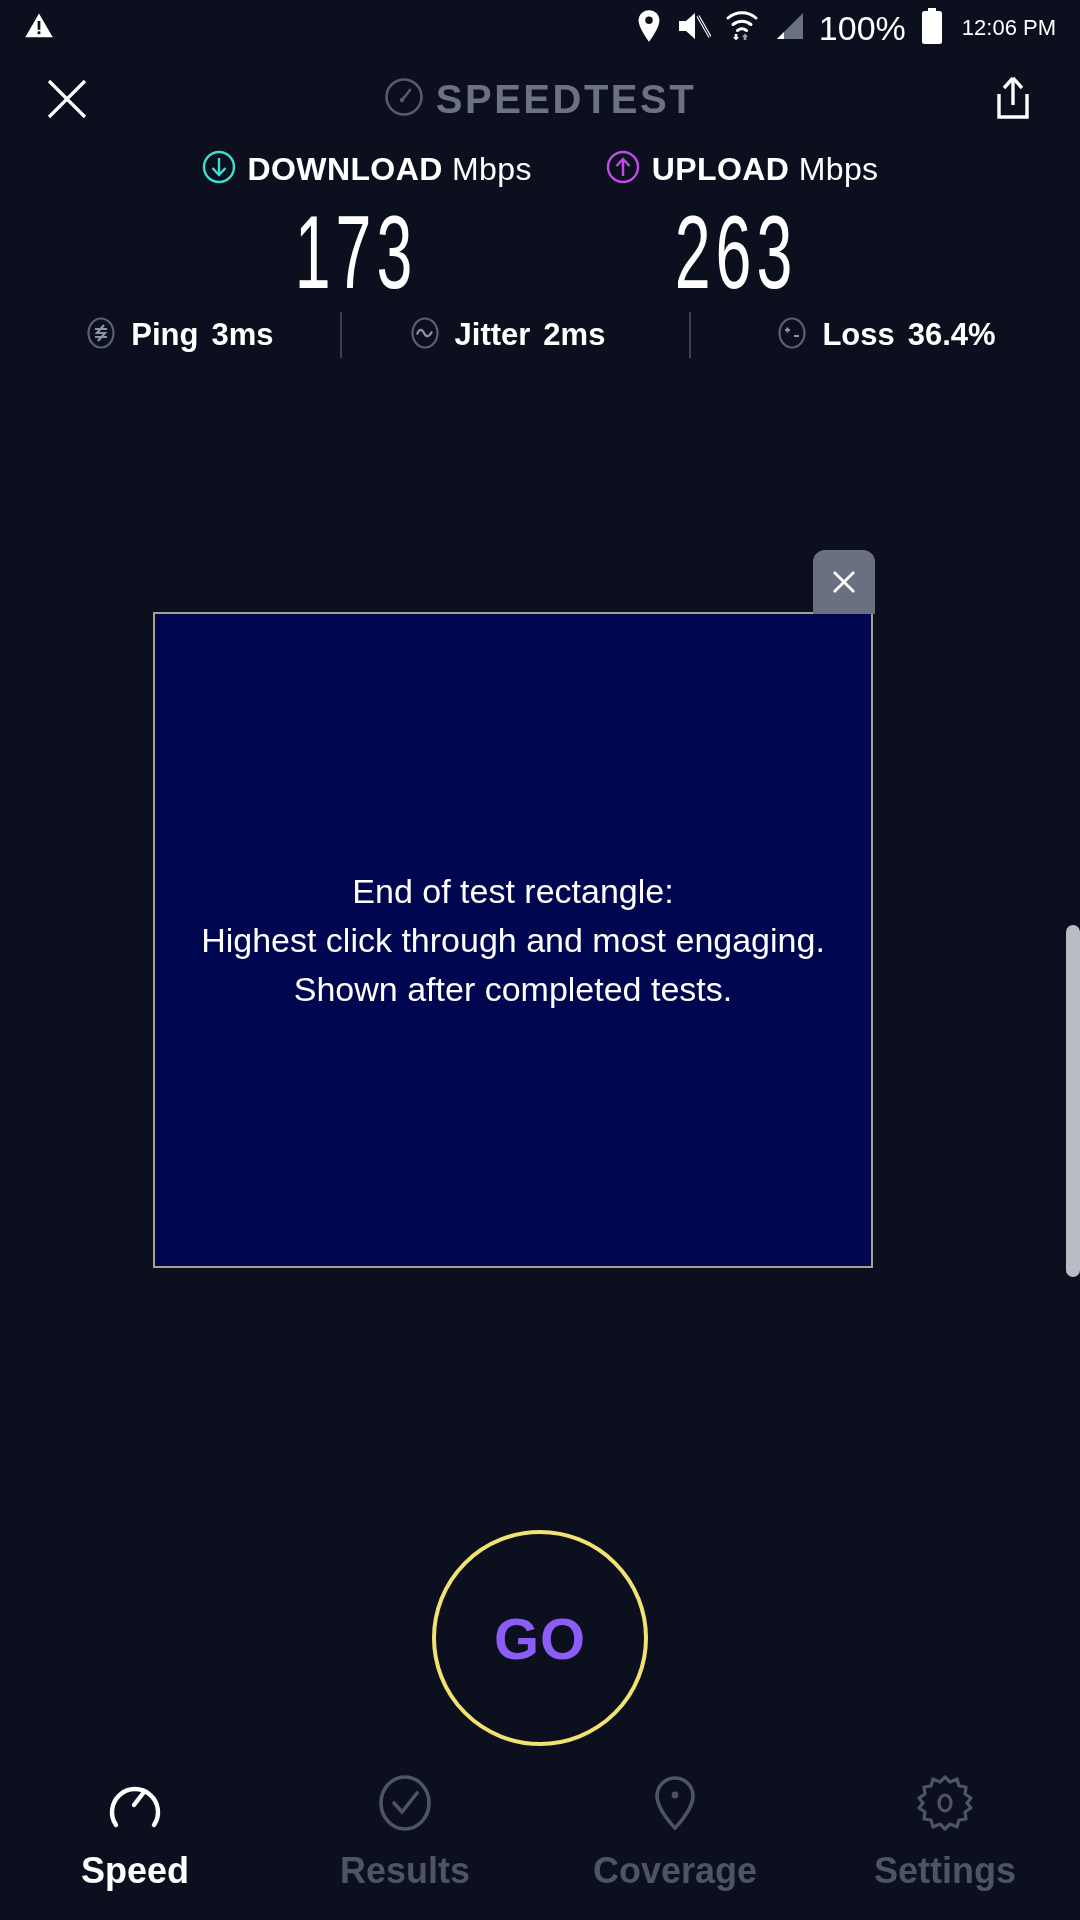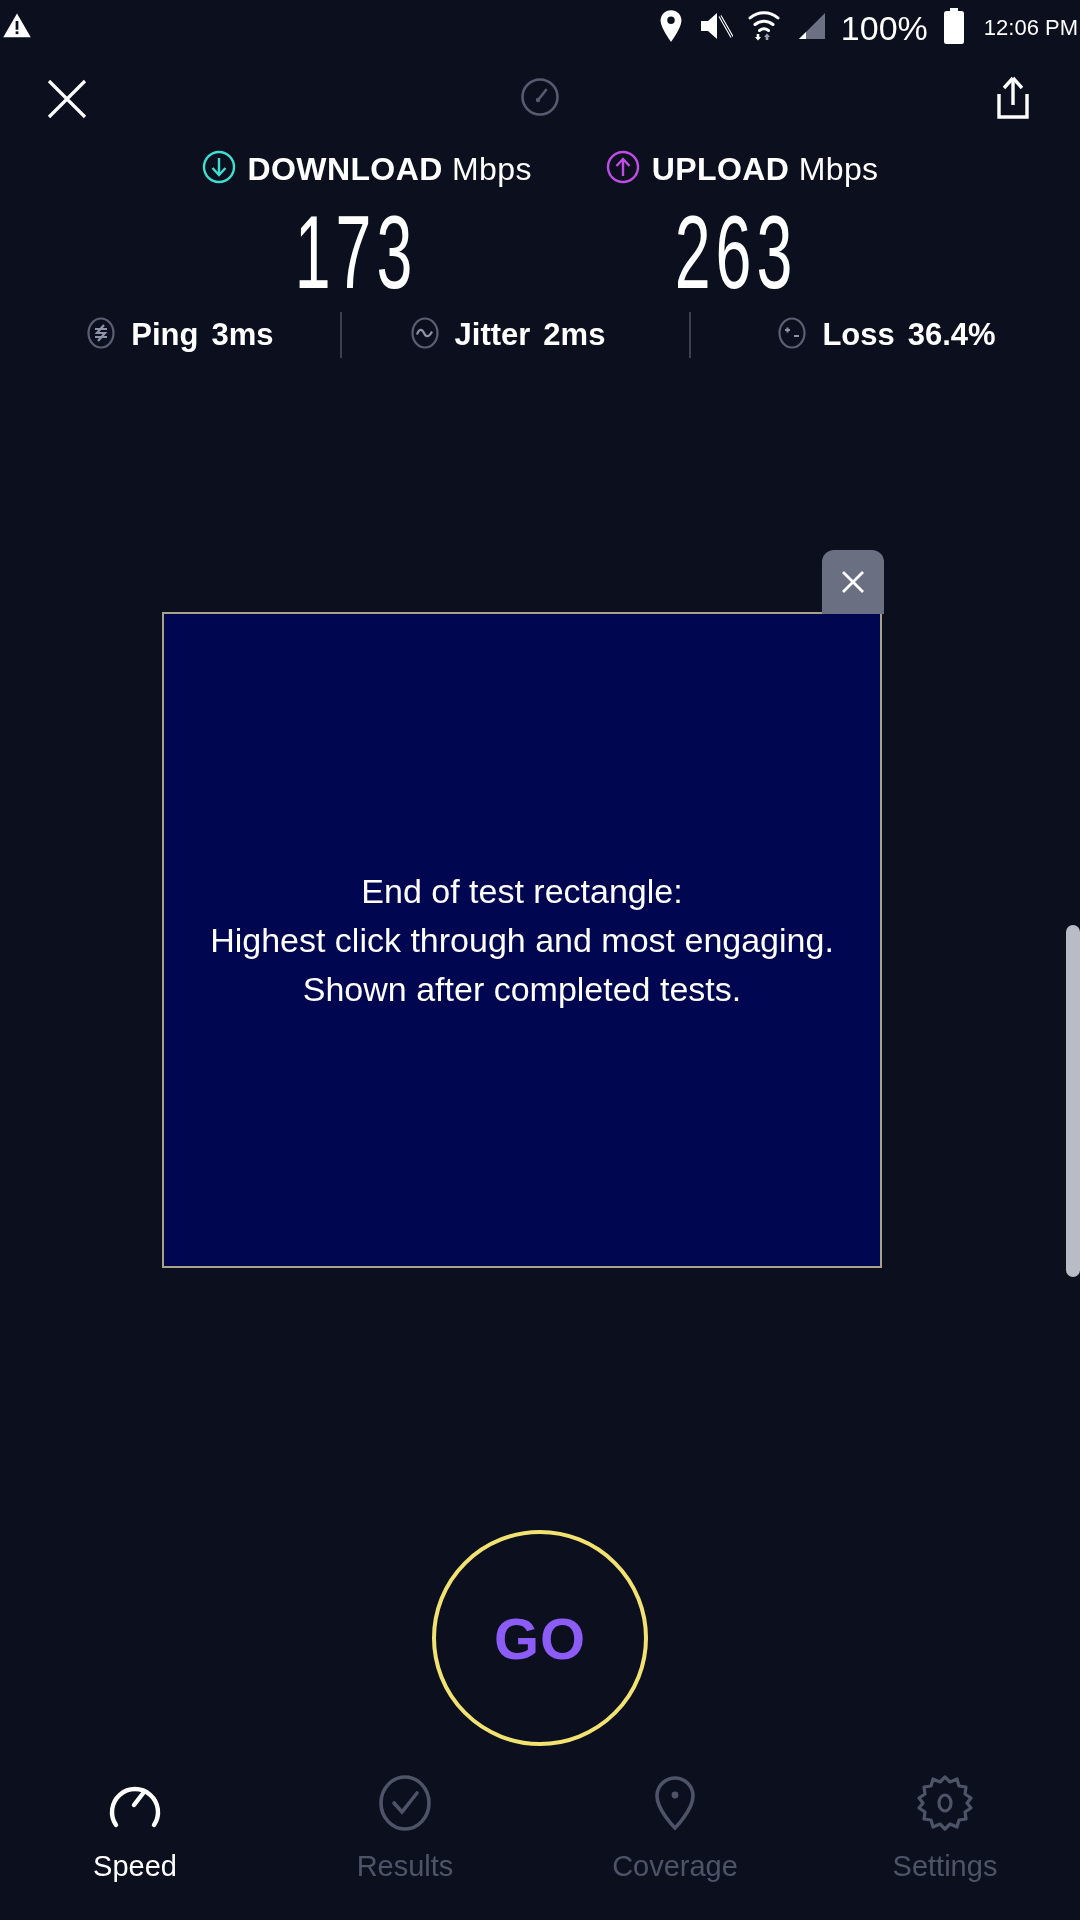--- a/index.html
+++ b/index.html
@@ -11,21 +11,21 @@
   }
   #screen {
     position:relative; width:1080px; height:1920px;
     background:#0c0f1e;
   }
 
   
   #status-bar {
     position:absolute; top:0; left:0; width:1080px; height:56px;
     display:flex; align-items:center;
-    padding:0 2px;
+    padding:0 24px;
     color:#ffffff;
   }
   #status-left { display:flex; align-items:center; }
   #status-right {
     margin-left:auto; display:flex; align-items:center; gap:14px;
   }
   .sb-icon { display:block; }
   #battery-pct {
     font-size:34px; letter-spacing:0px; font-weight:400; color:#fff;
   }
@@ -100,21 +100,21 @@
   .sub-divider {
     width:2px; height:46px; background:#3a3f52;
   }
   #sub-metrics .gap-a { width:66px; }
   #sub-metrics .gap-b { width:66px; }
   #sub-metrics .gap-c { width:84px; }
   #sub-metrics .gap-d { width:84px; }
 
   
   #ad-container {
-    position:absolute; left:143px; top:612px;
+    position:absolute; left:134px; top:612px;
     width:739px; height:656px;padding-left:19px;
   }
   #ad-rectangle {
     width:100%; height:100%;
     background:#000750;
     border:2px solid #a9a18a;
     display:flex; align-items:center; justify-content:center;
   }
   #ad-text {
     text-align:center; color:#ffffff;
@@ -159,21 +159,21 @@
     position:absolute; bottom:0; left:0; width:1080px; height:160px;
     display:flex; align-items:flex-start; justify-content:space-around;
     padding-top:14px;
   }
   .nav-item {
     width:250px;
     display:flex; flex-direction:column; align-items:center; gap:14px;
     cursor:pointer;
   }
   .nav-label {
-    font-size:29px; color:#4e5468; font-weight:400;
+    font-size:36px; color:#4e5468; font-weight:700;
   }
   .nav-item.active .nav-label { color:#ffffff; }
 </style>
 </head>
 <body>
 
 <div id="screen">
 
   <div id="status-bar">
     <div id="status-left">
@@ -242,20 +242,21 @@
     </div>
 
     <div id="brand">
       <span>
         <svg width="40" height="40" viewBox="0 0 40 40">
           <circle cx="20" cy="20" r="17.5" stroke="#565b72" stroke-width="2.6" fill="none"></circle>
           <path d="M26 13 L18.5 22.5" stroke="#565b72" stroke-width="2.6" stroke-linecap="round"></path>
           <circle cx="18" cy="23" r="2.2" fill="#565b72"></circle>
         </svg>
       </span>
+      <span id="brand-text">SPEEDTEST</span>
     </div>
 
     <div id="share-button">
       <svg width="44" height="48" viewBox="0 0 44 48">
         <path d="M8 19 V42 H36 V19" stroke="#ffffff" stroke-width="3.4" fill="none"></path>
         <path d="M22 4 V30" stroke="#ffffff" stroke-width="3.4" fill="none"></path>
         <path d="M22 3 L13 13 M22 3 L31 13" stroke="#ffffff" stroke-width="3.4" fill="none"></path>
       </svg>
     </div>
   </div>

